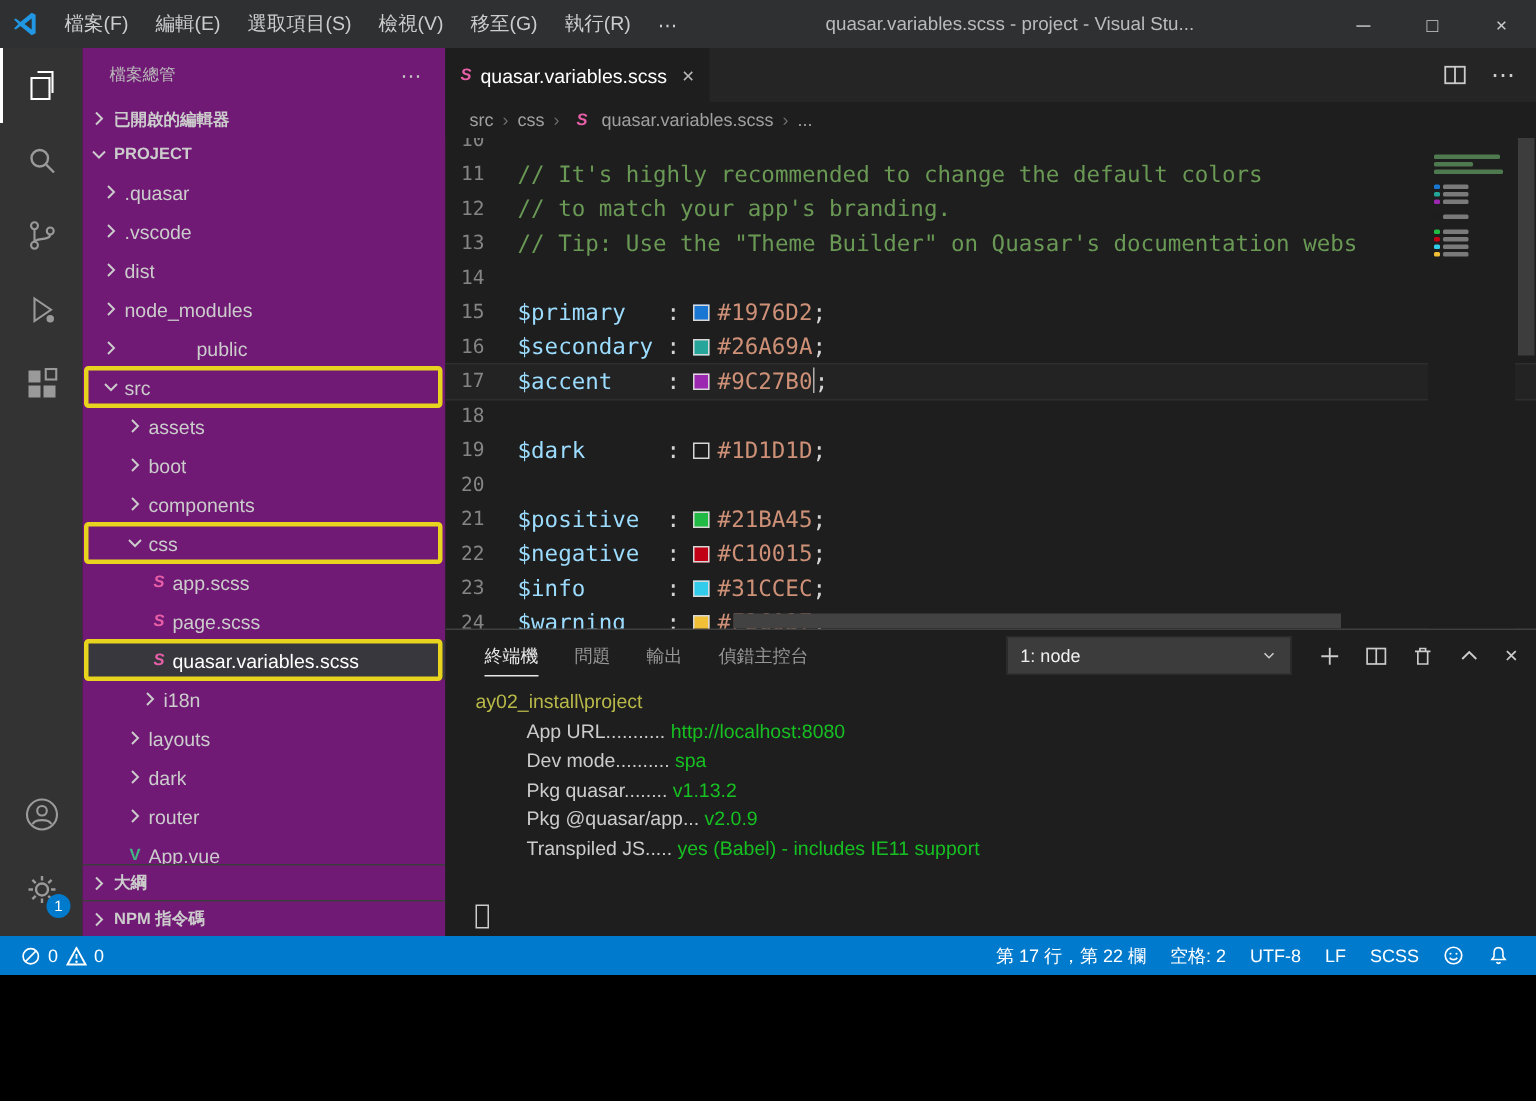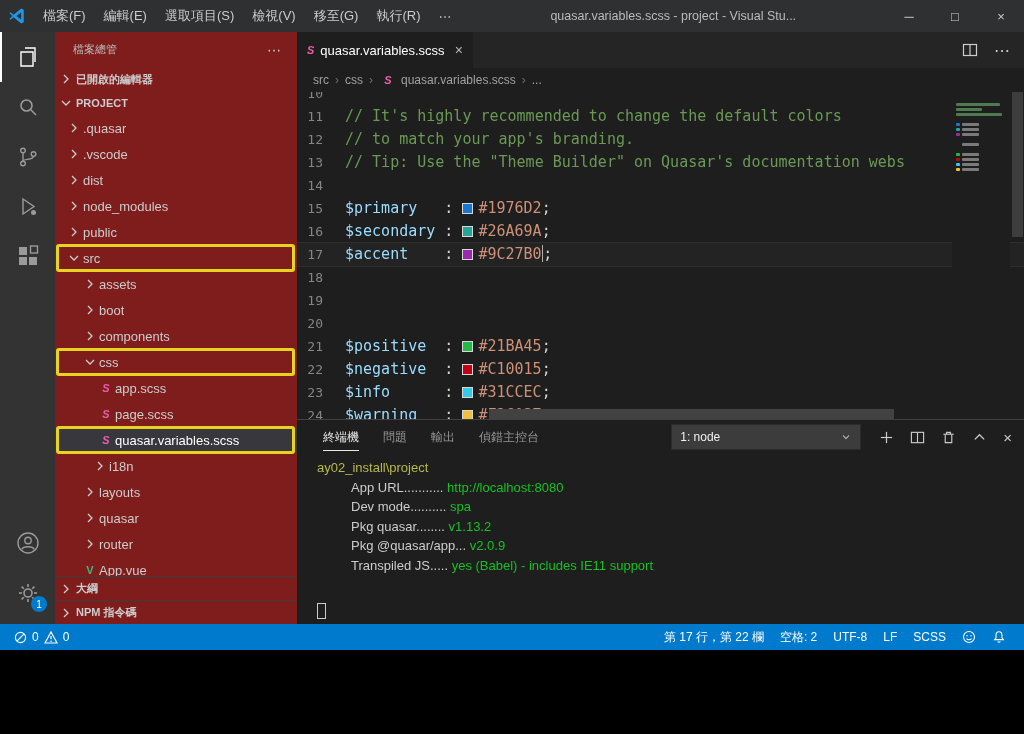--- a/index.html
+++ b/index.html
@@ -20,21 +20,21 @@
   .main { flex:1; display:flex; min-height:0; }
 
   
   .activitybar { width:55px; background:#333333; display:flex; flex-direction:column; align-items:stretch; flex:none; }
   .ab-item { height:50px; display:flex; align-items:center; justify-content:center; position:relative; cursor:pointer; }
   .ab-item.active { box-shadow:inset 2px 0 0 #FFFFFF; }
   .ab-bottom { margin-top:auto; padding-bottom:6px; }
   .ab-badge { position:absolute; right:8px; bottom:6px; min-width:16px; height:16px; border-radius:8px; background:#007ACC; color:#fff; font-size:10px; display:flex; align-items:center; justify-content:center; padding:0 3px; }
 
   
-  .sidebar { width:242px; background:#7f1d1d; display:flex; flex-direction:column; color:#CCCCCC; font-size:13px; flex:none; min-height:0; }
+  .sidebar { width:242px; background:#701a75; display:flex; flex-direction:column; color:#CCCCCC; font-size:13px; flex:none; min-height:0; }
   .sidebar-title { height:35px; flex:none; display:flex; align-items:center; padding:0 16px 0 18px; font-size:11px; color:#BBBBBB; }
   .sidebar-more { margin-left:auto; font-size:14px; color:#C5C5C5; cursor:pointer; }
   .section-row { height:24px; flex:none; display:flex; align-items:center; font-size:11px; font-weight:bold; color:#CCCCCC; padding:0 2px; cursor:pointer; }
   .section-row .chev { margin-right:1px; }
   .tree { flex:1; min-height:0; overflow:hidden; }
   .tree-row { height:26px; display:flex; align-items:center; position:relative; cursor:pointer; white-space:nowrap; }
   .tree-row.selected { background:#37373D; color:#FFFFFF; }
   .chev { width:18px; height:16px; flex:none; display:flex; align-items:center; justify-content:center; }
   .chev.open svg { transform:rotate(90deg); }
   .ficon { width:18px; flex:none; text-align:center; font-weight:bold; font-size:11px; font-style:italic; }
@@ -240,21 +240,21 @@
             <span class="tree-label">dist</span>
           </div>
           <div class="tree-row" style="padding-left: 10px;">
             <span class="chev">
               <svg width="16" height="16" viewBox="0 0 16 16">
                 <path d="M6 4 L10 8 L6 12" fill="none" stroke="#CCCCCC" stroke-width="1.3"></path>
               </svg>
             </span>
             <span class="tree-label">node_modules</span>
           </div>
-          <div class="tree-row" style="padding-left: 10px;">
+          <div class="tree-row" style="padding-left: 10px; gap: 48px;">
             <span class="chev">
               <svg width="16" height="16" viewBox="0 0 16 16">
                 <path d="M6 4 L10 8 L6 12" fill="none" stroke="#CCCCCC" stroke-width="1.3"></path>
               </svg>
             </span>
             <span class="tree-label">public</span>
           </div>
           <div class="tree-row" style="padding-left: 10px;">
             <span class="chev open">
               <svg width="16" height="16" viewBox="0 0 16 16">
@@ -325,21 +325,21 @@
               </svg>
             </span>
             <span class="tree-label">layouts</span>
           </div>
           <div class="tree-row" style="padding-left: 26px;">
             <span class="chev">
               <svg width="16" height="16" viewBox="0 0 16 16">
                 <path d="M6 4 L10 8 L6 12" fill="none" stroke="#CCCCCC" stroke-width="1.3"></path>
               </svg>
             </span>
-            <span class="tree-label">quasar</span>
+            <span class="tree-label">dark</span>
           </div>
           <div class="tree-row" style="padding-left: 26px;">
             <span class="chev">
               <svg width="16" height="16" viewBox="0 0 16 16">
                 <path d="M6 4 L10 8 L6 12" fill="none" stroke="#CCCCCC" stroke-width="1.3"></path>
               </svg>
             </span>
             <span class="tree-label">router</span>
           </div>
           <div class="tree-row" style="padding-left: 26px;">
@@ -413,21 +413,21 @@
         <div class="code-lines">
             <div class="code-line"><span class="line-num">10</span><span class="line-content"></span></div>
             <div class="code-line"><span class="line-num">11</span><span class="line-content"><span class="c-comment">// It's highly recommended to change the default colors</span></span></div>
             <div class="code-line"><span class="line-num">12</span><span class="line-content"><span class="c-comment">// to match your app's branding.</span></span></div>
             <div class="code-line"><span class="line-num">13</span><span class="line-content"><span class="c-comment">// Tip: Use the "Theme Builder" on Quasar's documentation webs</span></span></div>
             <div class="code-line"><span class="line-num">14</span><span class="line-content"></span></div>
             <div class="code-line"><span class="line-num">15</span><span class="line-content"><span class="c-variable">$primary</span><span class="c-plain">   : </span><span class="swatch" style="background: rgb(25, 118, 210);"></span><span class="c-value">#1976D2</span><span class="c-plain">;</span></span></div>
             <div class="code-line"><span class="line-num">16</span><span class="line-content"><span class="c-variable">$secondary</span><span class="c-plain"> : </span><span class="swatch" style="background: rgb(38, 166, 154);"></span><span class="c-value">#26A69A</span><span class="c-plain">;</span></span></div>
             <div class="code-line current"><span class="line-num">17</span><span class="line-content"><span class="c-variable">$accent</span><span class="c-plain">    : </span><span class="swatch" style="background: rgb(156, 39, 176);"></span><span class="c-value">#9C27B0</span><span class="caret"></span><span class="c-plain">;</span></span></div>
             <div class="code-line"><span class="line-num">18</span><span class="line-content"></span></div>
-            <div class="code-line"><span class="line-num">19</span></div>
+            <div class="code-line"><span class="line-num">19</span><span class="line-content"><span class="c-variable">$dark</span><span class="c-plain">      : </span><span class="swatch" style="background: rgb(29, 29, 29);"></span><span class="c-value">#1D1D1D</span><span class="c-plain">;</span></span></div>
             <div class="code-line"><span class="line-num">20</span><span class="line-content"></span></div>
             <div class="code-line"><span class="line-num">21</span><span class="line-content"><span class="c-variable">$positive</span><span class="c-plain">  : </span><span class="swatch" style="background: rgb(33, 186, 69);"></span><span class="c-value">#21BA45</span><span class="c-plain">;</span></span></div>
             <div class="code-line"><span class="line-num">22</span><span class="line-content"><span class="c-variable">$negative</span><span class="c-plain">  : </span><span class="swatch" style="background: rgb(193, 0, 21);"></span><span class="c-value">#C10015</span><span class="c-plain">;</span></span></div>
             <div class="code-line"><span class="line-num">23</span><span class="line-content"><span class="c-variable">$info</span><span class="c-plain">      : </span><span class="swatch" style="background: rgb(49, 204, 236);"></span><span class="c-value">#31CCEC</span><span class="c-plain">;</span></span></div>
             <div class="code-line"><span class="line-num">24</span><span class="line-content"><span class="c-variable">$warning</span><span class="c-plain">   : </span><span class="swatch" style="background: rgb(242, 192, 55);"></span><span class="c-value">#F2C037</span><span class="c-plain">;</span></span></div>
             <div class="code-line"><span class="line-num">25</span><span class="line-content"></span></div>
           </div>
         <div class="minimap">
             <div class="mm-row"></div>
             <div class="mm-row">

